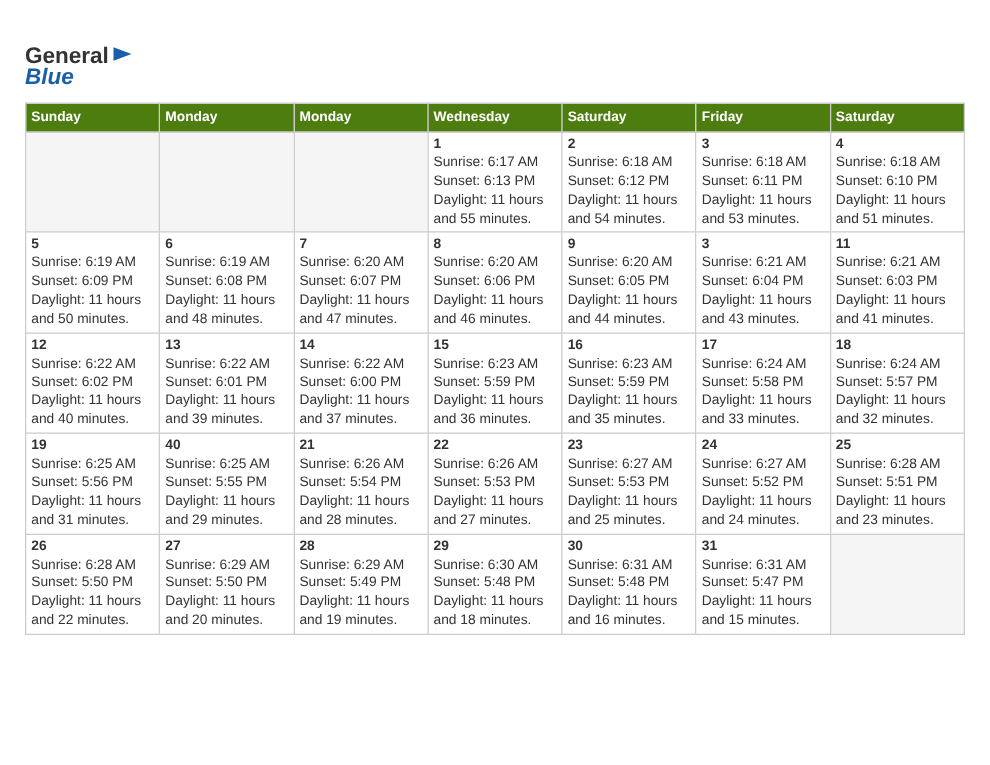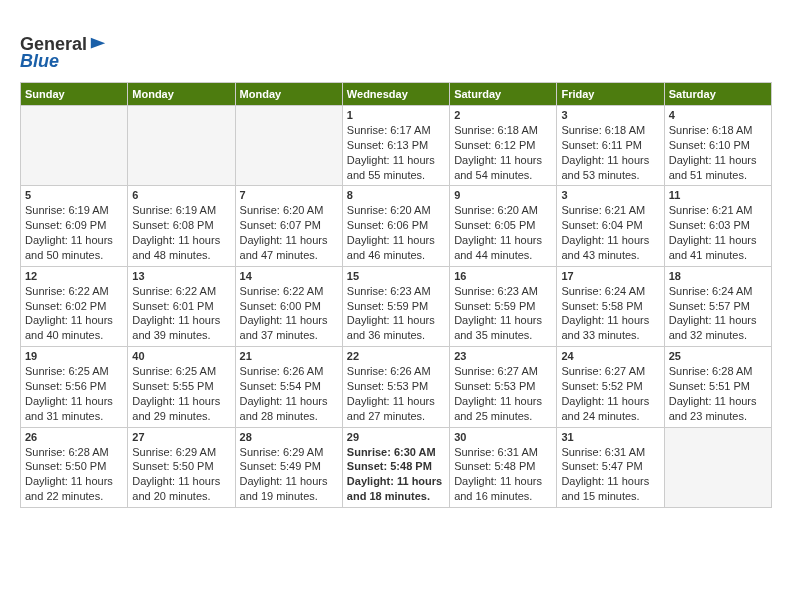--- a/index.html
+++ b/index.html
@@ -320,21 +320,21 @@
           </td>
           <td>
             <span class="day-num">28</span>
             <div class="cell-text" style="white-space: pre-line;">Sunrise: 6:29 AM
 Sunset: 5:49 PM
 Daylight: 11 hours
 and 19 minutes.</div>
           </td>
           <td>
             <span class="day-num">29</span>
-            <div class="cell-text" style="white-space: pre-line; font-weight: bold;">Sunrise: 6:30 AM
+            <div class="cell-text" style="white-space: pre-line;">Sunrise: 6:30 AM
 Sunset: 5:48 PM
 Daylight: 11 hours
 and 18 minutes.</div>
           </td>
           <td>
             <span class="day-num">30</span>
             <div class="cell-text" style="white-space: pre-line;">Sunrise: 6:31 AM
 Sunset: 5:48 PM
 Daylight: 11 hours
 and 16 minutes.</div>

